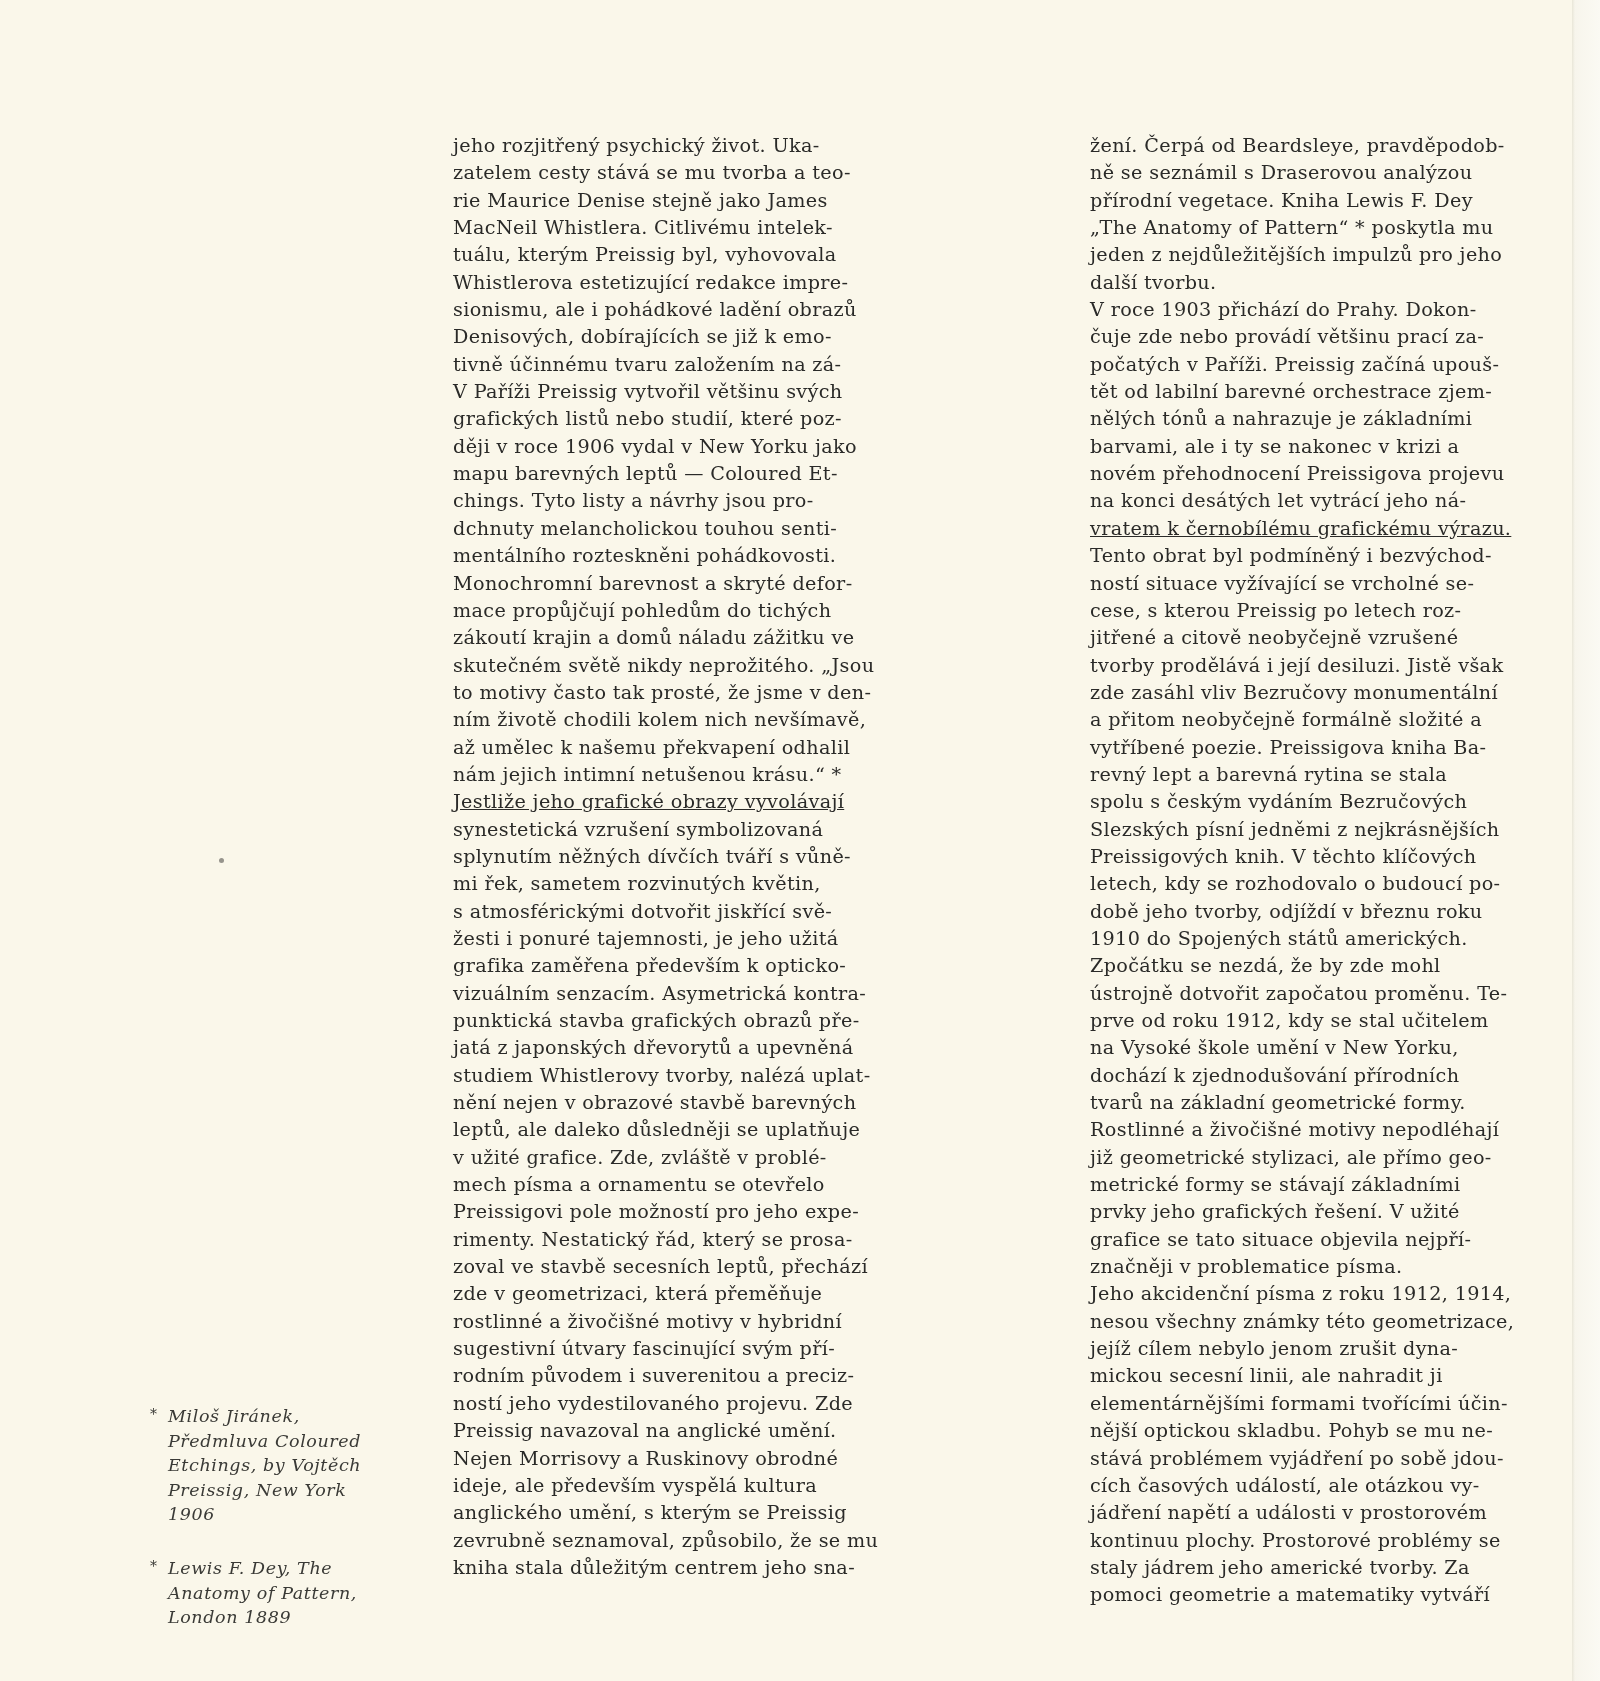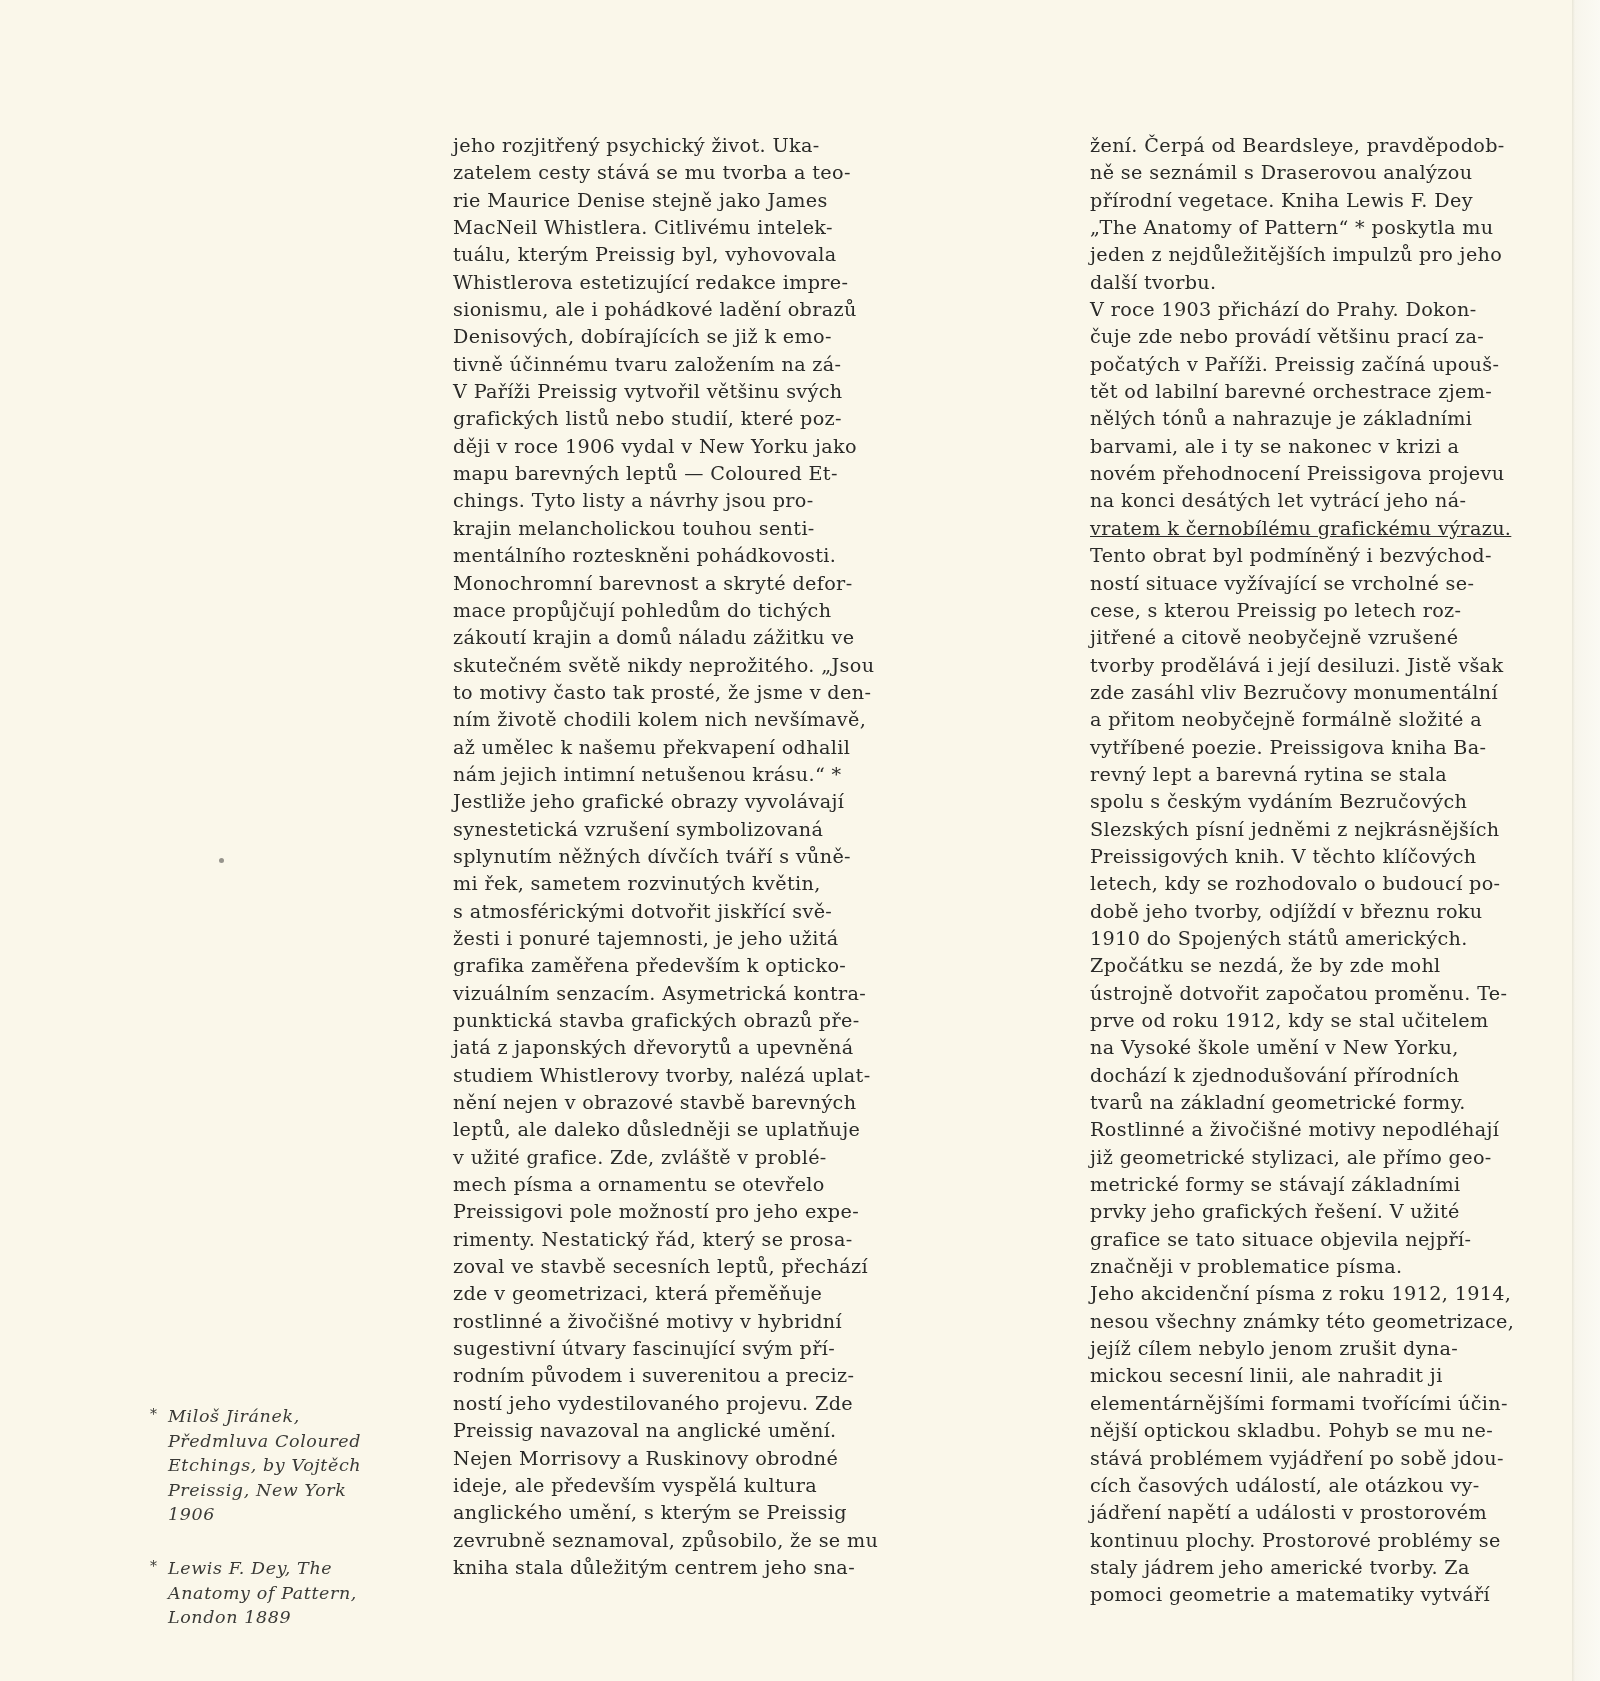--- a/index.html
+++ b/index.html
@@ -77,31 +77,31 @@
     <div class="line" style="text-align: left; text-align-last: left;">tuálu, kterým Preissig byl, vyhovovala</div>
     <div class="line" style="text-align: left; text-align-last: left;">Whistlerova estetizující redakce impre-</div>
     <div class="line" style="text-align: left; text-align-last: left;">sionismu, ale i pohádkové ladění obrazů</div>
     <div class="line" style="text-align: left; text-align-last: left;">Denisových, dobírajících se již k emo-</div>
     <div class="line" style="text-align: left; text-align-last: left;">tivně účinnému tvaru založením na zá-</div>
     <div class="line" style="text-align: left; text-align-last: left;">V Paříži Preissig vytvořil většinu svých</div>
     <div class="line" style="text-align: left; text-align-last: left;">grafických listů nebo studií, které poz-</div>
     <div class="line" style="text-align: left; text-align-last: left;">ději v roce 1906 vydal v New Yorku jako</div>
     <div class="line" style="text-align: left; text-align-last: left;">mapu barevných leptů — Coloured Et-</div>
     <div class="line" style="text-align: left; text-align-last: left;">chings. Tyto listy a návrhy jsou pro-</div>
-    <div class="line" style="text-align: left; text-align-last: left;">krajin melancholickou touhou senti-</div>
+    <div class="line" style="text-align: left; text-align-last: left;">dchnuty melancholickou touhou senti-</div>
     <div class="line" style="text-align: left; text-align-last: left;">mentálního rozteskněni pohádkovosti.</div>
     <div class="line" style="text-align: left; text-align-last: left;">Monochromní barevnost a skryté defor-</div>
     <div class="line" style="text-align: left; text-align-last: left;">mace propůjčují pohledům do tichých</div>
     <div class="line" style="text-align: left; text-align-last: left;">zákoutí krajin a domů náladu zážitku ve</div>
     <div class="line" style="text-align: left; text-align-last: left;">skutečném světě nikdy neprožitého. „Jsou</div>
     <div class="line" style="text-align: left; text-align-last: left;">to motivy často tak prosté, že jsme v den-</div>
     <div class="line" style="text-align: left; text-align-last: left;">ním životě chodili kolem nich nevšímavě,</div>
     <div class="line" style="text-align: left; text-align-last: left;">až umělec k našemu překvapení odhalil</div>
     <div class="line last">nám jejich intimní netušenou krásu.“ *</div>
-    <div class="line" style="text-align: left; text-align-last: left;">Jestliže jeho grafické obrazy vyvolávají</div>
+    <div class="line" style="text-align: left; text-align-last: left; text-decoration: underline;">Jestliže jeho grafické obrazy vyvolávají</div>
     <div class="line" style="text-align: left; text-align-last: left;">synestetická vzrušení symbolizovaná</div>
     <div class="line" style="text-align: left; text-align-last: left;">splynutím něžných dívčích tváří s vůně-</div>
     <div class="line" style="text-align: left; text-align-last: left;">mi řek, sametem rozvinutých květin,</div>
     <div class="line" style="text-align: left; text-align-last: left;">s atmosférickými dotvořit jiskřící svě-</div>
     <div class="line" style="text-align: left; text-align-last: left;">žesti i ponuré tajemnosti, je jeho užitá</div>
     <div class="line" style="text-align: left; text-align-last: left;">grafika zaměřena především k opticko-</div>
     <div class="line" style="text-align: left; text-align-last: left;">vizuálním senzacím. Asymetrická kontra-</div>
     <div class="line" style="text-align: left; text-align-last: left;">punktická stavba grafických obrazů pře-</div>
     <div class="line" style="text-align: left; text-align-last: left;">jatá z japonských dřevorytů a upevněná</div>
     <div class="line" style="text-align: left; text-align-last: left;">studiem Whistlerovy tvorby, nalézá uplat-</div>

